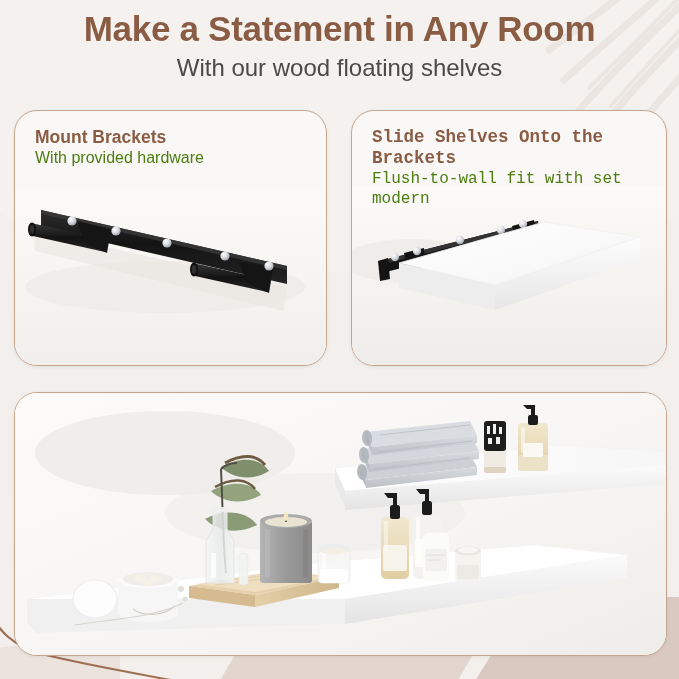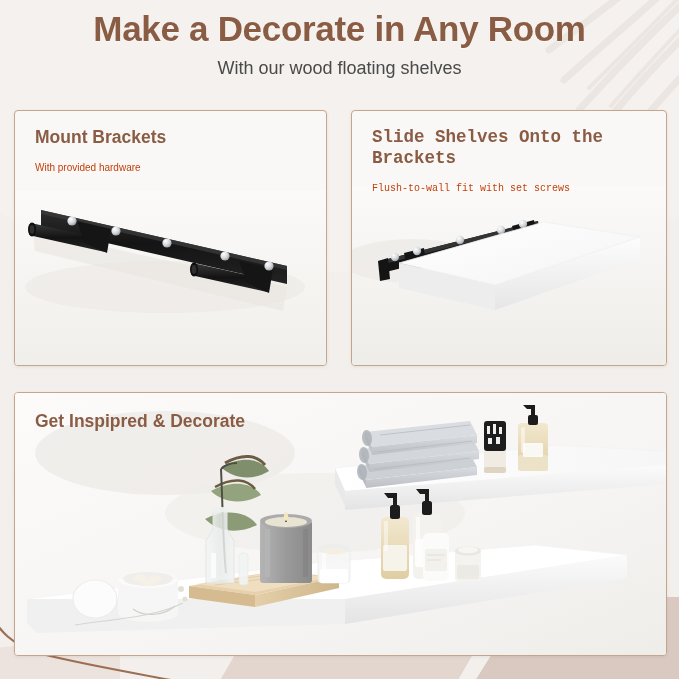--- a/index.html
+++ b/index.html
@@ -92,50 +92,50 @@
     margin: 0;
     font-size: 35px;
     line-height: 42px;
     font-weight: bold;
     letter-spacing: -0.3px;
     color: #8a5c44;
     text-shadow: 0 1px 0 rgba(255,255,255,.6);
   }
   .subhead {
     margin: 6px 0 0 0;
-    font-size: 18px;
+    font-size: 24px;
     line-height: 24px;
     color: #4a4a4a;
   }
 
   
   .card {
     position: absolute;
     background: #faf8f6;
     border: 1px solid #c6a58f;
-    border-radius: 4px;
+    border-radius: 23px;
     box-shadow: 0 1px 3px rgba(120,90,70,.10);
     overflow: hidden;
   }
   #card-mount   { left: 14px;  top: 110px; width: 311px; height: 254px; }
   #card-slide   { left: 351px; top: 110px; width: 314px; height: 254px; }
   #card-inspire { left: 14px;  top: 392px; width: 651px; height: 262px; }
 
   .card-title {
     margin: 0;
     font-size: 17.5px;
     line-height: 21px;
     font-weight: bold;
     color: #8a5c44;
   }
   .card-sub {
-    margin: 10px 0 0 0;
-    font-size: 10px;
+    margin: 0 0 0 0;
+    font-size: 16px;
     line-height: 20px;
-    color: #c2410c;
+    color: #4d7c0f;
   }
   .card-text {
     position: absolute;
     left: 20px; top: 16px;
     z-index: 4;
   }
   #card-mount .card-text   { width: 268px; }
   #card-slide .card-text   { width: 266px; font-family: Liberation Mono, monospace; }
   #card-inspire .card-text { width: 300px; top: 18px; }
 
@@ -176,21 +176,21 @@
     <div class="bg-poly-c"></div>
     <div class="bg-poly-a"></div>
     <div class="bg-poly-b"></div>
 
     <svg class="bg-wave" viewBox="0 0 330 86">
       <path d="M-10 2 C 10 30, 18 52, 60 62 C 110 74, 150 80, 210 92" fill="none" stroke="#9d6f52" stroke-width="2.2" stroke-linecap="round"></path>
     </svg>
   </div>
 
   <div class="header">
-    <h1 class="headline">Make a Decorate in Any Room</h1>
+    <h1 class="headline">Make a Statement in Any Room</h1>
     <p class="subhead">With our wood floating shelves</p>
   </div>
 
   <div class="card" id="card-mount">
     <div class="card-text">
       <h2 class="card-title">Mount Brackets</h2>
       <p class="card-sub">With provided hardware</p>
     </div>
 
     <svg class="card-art" viewBox="0 0 311 254">
@@ -241,21 +241,21 @@
         <circle cx="152" cy="132" r="4.6" fill="url(#screwG)"></circle>
         <circle cx="210" cy="145" r="4.6" fill="url(#screwG)"></circle>
         <circle cx="254" cy="155" r="4.6" fill="url(#screwG)"></circle>
       </g>
     </svg>
   </div>
 
   <div class="card" id="card-slide">
     <div class="card-text">
       <h2 class="card-title">Slide Shelves Onto the Brackets</h2>
-      <p class="card-sub">Flush-to-wall fit with set screws</p>
+      <p class="card-sub">Flush-to-wall fit with set modern</p>
     </div>
 
     <svg class="card-art" viewBox="0 0 314 254">
       <defs>
         <linearGradient id="wallG2" x1="0" y1="0" x2="0" y2="1">
           <stop offset="0" stop-color="#fbfaf8"></stop>
           <stop offset="1" stop-color="#efedea"></stop>
         </linearGradient>
         <linearGradient id="shelfTopG" x1="0" y1="0" x2="1" y2="1">
           <stop offset="0" stop-color="#ffffff"></stop>
@@ -290,21 +290,20 @@
 
       <path d="M47 152 L192 111 L288 126 L143 174 Z" fill="url(#shelfTopG)"></path>
       <path d="M47 152 L143 174 L143 199 L47 177 Z" fill="#ededed"></path>
       <path d="M143 174 L288 126 L288 148 L143 199 Z" fill="url(#shelfFrontG)"></path>
       <path d="M47 152 L192 111 L288 126 L143 174 Z" fill="none" stroke="#f0f0f0" stroke-width="0.8"></path>
     </svg>
   </div>
 
   <div class="card" id="card-inspire">
     <div class="card-text">
-      <h2 class="card-title">Get Inspipred &amp; Decorate</h2>
     </div>
 
     <svg class="card-art" viewBox="0 0 651 262">
       <defs>
         <linearGradient id="wallG3" x1="0" y1="0" x2="1" y2="1">
           <stop offset="0" stop-color="#fcfbfa"></stop>
           <stop offset="0.6" stop-color="#f6f5f3"></stop>
           <stop offset="1" stop-color="#efedea"></stop>
         </linearGradient>
         <linearGradient id="topShelfG" x1="0" y1="0" x2="1" y2="0">

